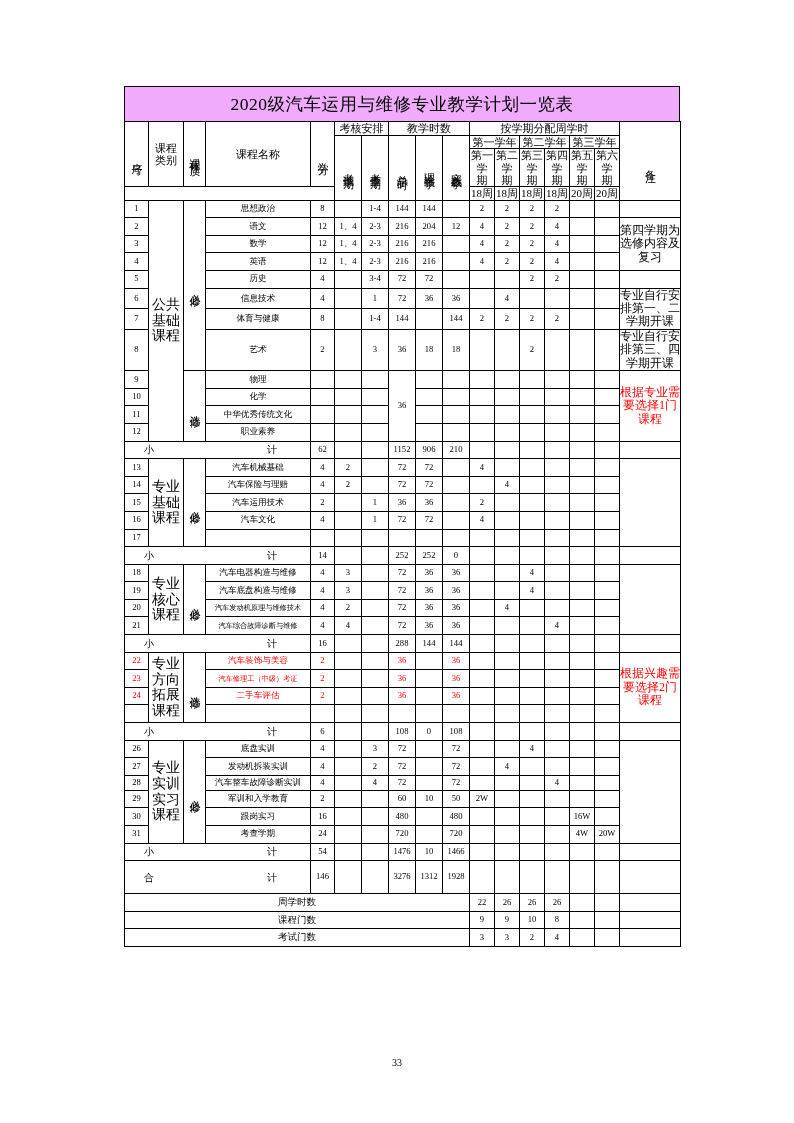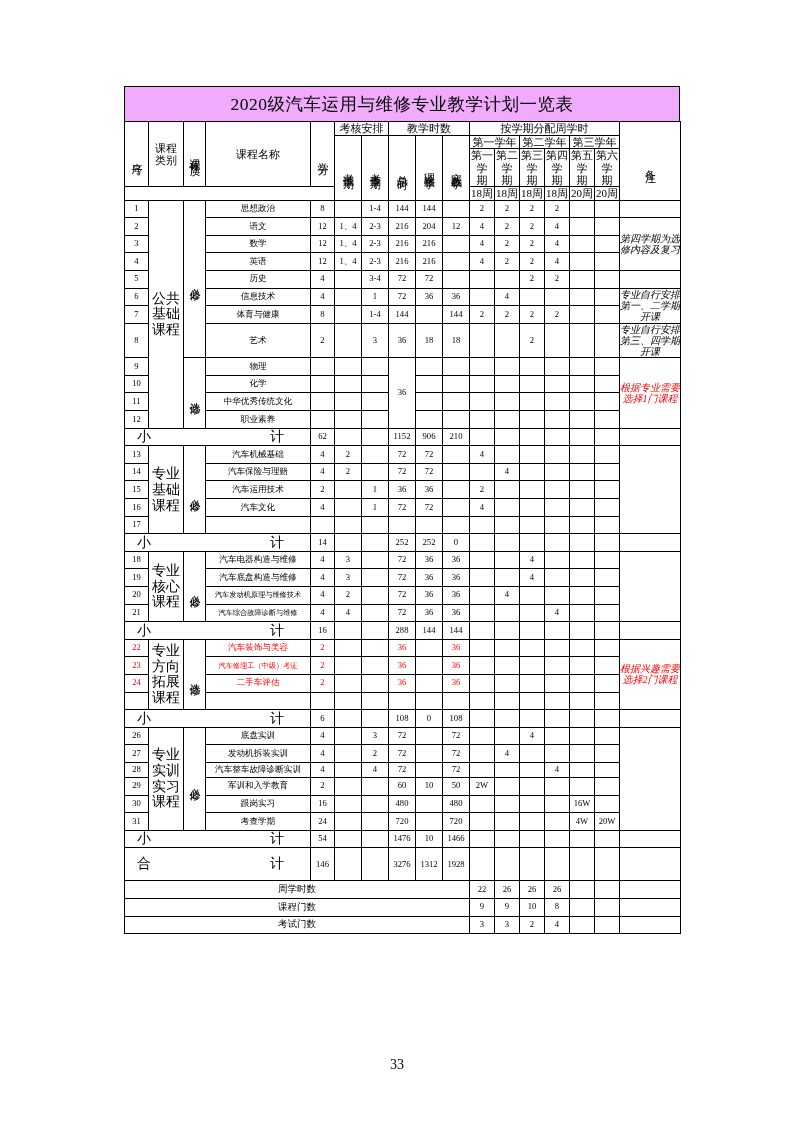--- a/index.html
+++ b/index.html
@@ -67,30 +67,30 @@
     text-orientation:upright;
     letter-spacing:2px;
     line-height:1;
     display:inline-block;
     margin:0 auto;
   }
   .mline{line-height:1.25;}
   .red{color:#ff0000;}
   .nm{font-size:8.6px;}
   .nmsm{font-size:7.2px;line-height:1.05;}
-  .sub-label{font-size:14px;letter-spacing:14px;padding-left:14px;font-family:Liberation Serif, serif;}
+  .sub-label{font-size:10px;letter-spacing:14px;padding-left:14px;font-family:Liberation Serif, serif;}
   .sum-label{font-size:9.5px;}
   .cat{font-size:14px;line-height:1.3;}
-  .rem{font-size:10px;line-height:1.3;font-style:italic;}
+  .rem{font-size:12px;line-height:1.3;}
   .pageno{
     position:absolute;
     left:0;right:0;
     top:1057px;
     text-align:center;
-    font-size:14px;
+    font-size:10px;
   }
 </style>
 </head>
 <body>
 
 <div id="sheet">
 
   <div class="title-box">
     <span class="t">2020级汽车运用与维修专业教学计划一览表</span>
   </div>

